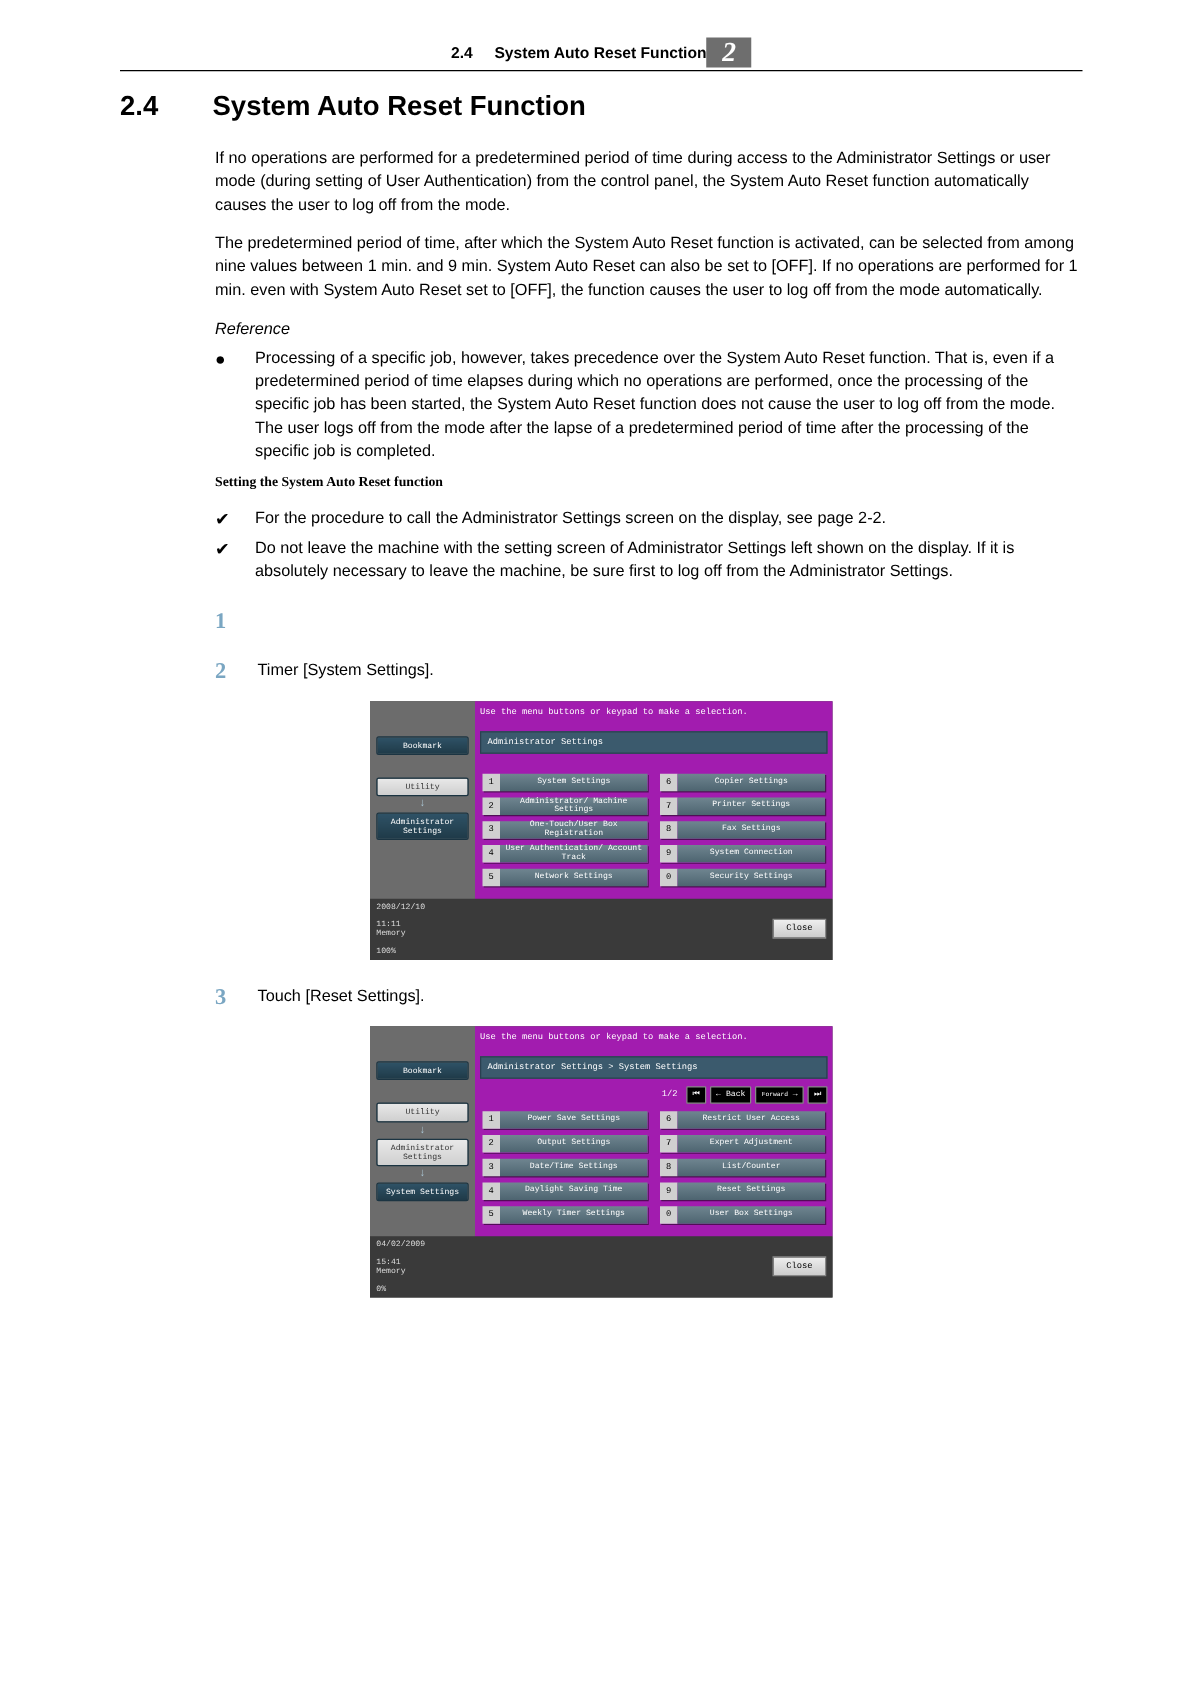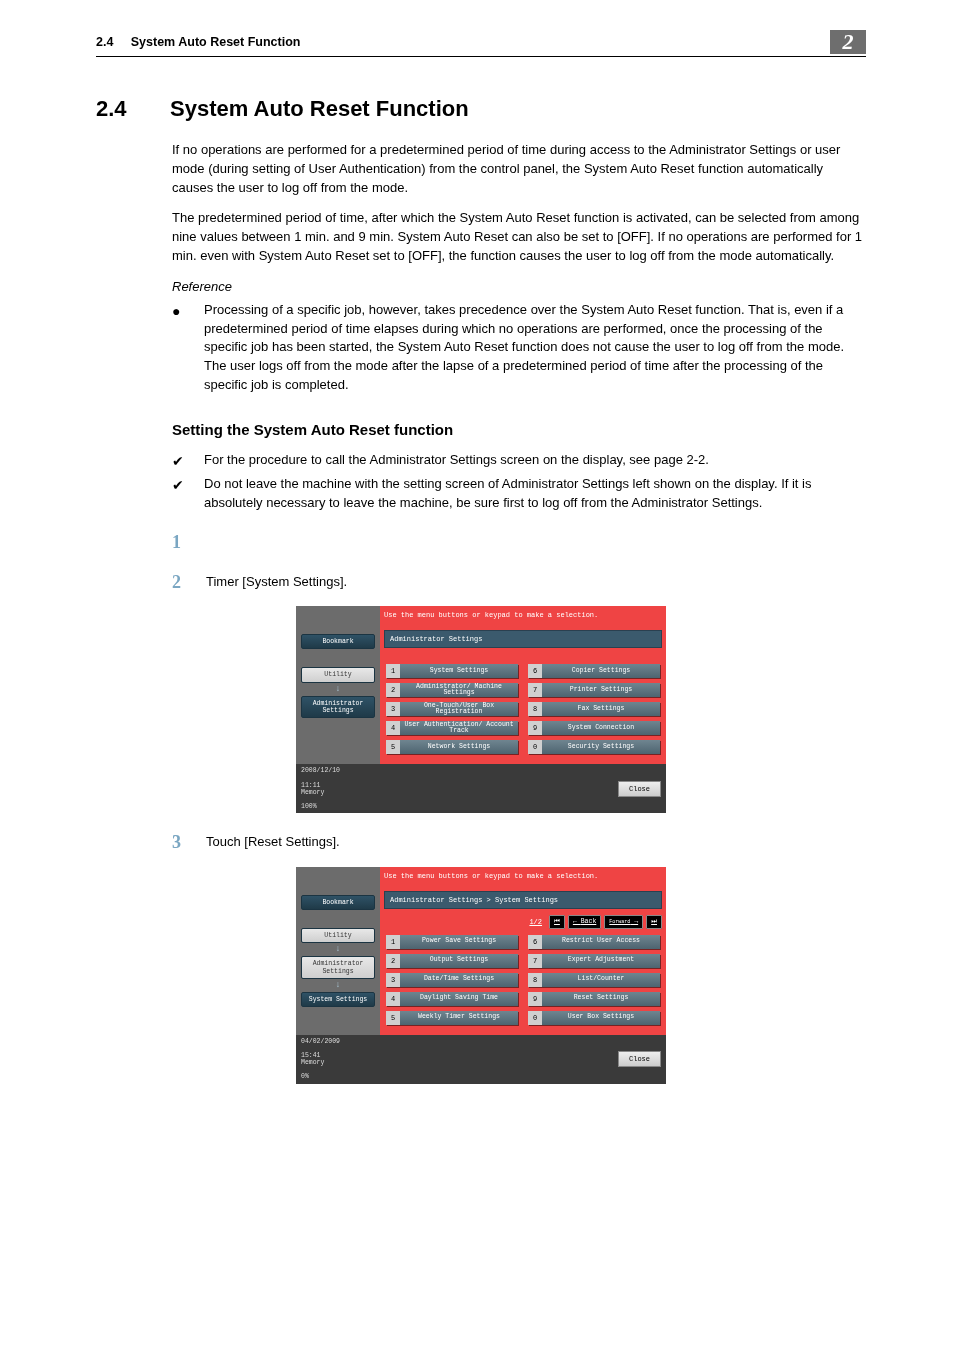--- a/index.html
+++ b/index.html
@@ -11,25 +11,25 @@
     margin: 0 auto;
     font-size: 13px;
     line-height: 1.45;
   }
   .page {
     padding: 30px 88px 30px 96px;
     position: relative;
   }
   .top-header {
     display: flex;
-    justify-content: space-between;
+    justify-content: center;
     align-items: center;
     border-bottom: 1px solid #000;
     padding-bottom: 2px;
-    margin-bottom: 36px;
+    margin-bottom: 12px;
   }
   .top-header-left {
     font-weight: bold;
     font-size: 12.5px;
   }
   .chapter-badge {
     background: #6e6e6e;
     color: #fff;
     font-weight: bold;
     font-style: italic;
@@ -65,24 +65,25 @@
     gap: 18px;
     margin-bottom: 6px;
   }
   .bullet-row .mark {
     width: 14px;
     flex-shrink: 0;
     font-size: 14px;
   }
   h2.subhead {
     margin-left: 76px;
-    font-size: 15px;
+    font-size: 11px;
     font-weight: bold;
-    margin-top: 24px;
+    margin-top: 8px;
     margin-bottom: 10px;
+    font-family: Liberation Serif, serif;
   }
   .check-row {
     display: flex;
     gap: 18px;
     margin-left: 76px;
     margin-bottom: 4px;
   }
   .check-row .mark { width: 14px; flex-shrink:0; font-size:14px; }
   .step-row {
     display: flex;
@@ -117,21 +118,21 @@
     width: 84px;
     background: #6c6c6c;
     display: flex;
     flex-direction: column;
     align-items: center;
     padding: 4px 4px 6px;
     gap: 2px;
   }
   .screen-right {
     flex: 1;
-    background: #ef4444;
+    background: #a21caf;
     padding: 2px 4px 4px;
     display: flex;
     flex-direction: column;
   }
   .instr-line {
     font-size: 7px;
     padding: 2px 0 4px;
     color:#fff;
     height: 22px;
   }
@@ -143,21 +144,20 @@
     font-size: 7px;
     margin-bottom: 4px;
   }
   .breadcrumb-row {
     display:flex;
     align-items:center;
     justify-content:flex-end;
     gap:3px;
     font-size:7px;
     margin: 2px 0 4px;
-    text-decoration: underline;
   }
   .pill-small {
     background:#000;
     border:1px solid #888;
     padding:1px 4px;
     border-radius:1px;
     font-size:6.5px;
   }
   .pageno { color:#fff; margin-right:4px; }
   .menu-grid {

